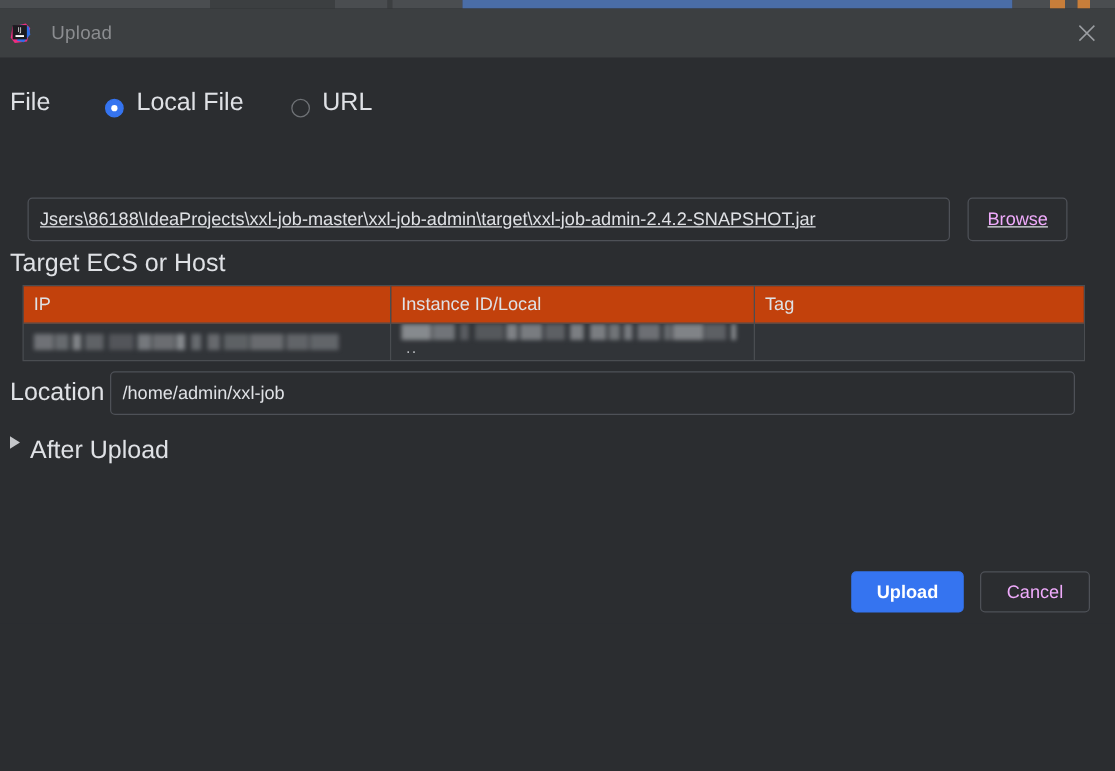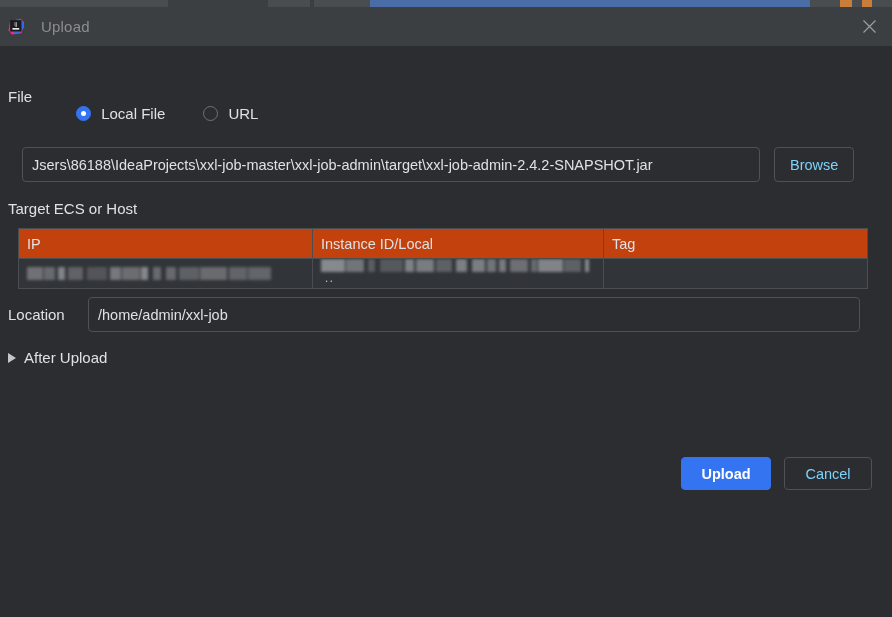--- a/index.html
+++ b/index.html
@@ -77,38 +77,37 @@
   
   .dlg-body {
     position: relative;
     flex: 1 1 auto;
     padding: 0;
   }
 
   
   .lbl {
     color: #dfe1e5;
-    font-size: 15px;
+    font-size: 20px;
     white-space: nowrap;
   }
 
   
   .row-file {
     position: absolute;
     left: 8px; top: 25px;
     display: flex;
     align-items: center;
   }
   .radio-group { display: flex; align-items: center; }
   .radio-item {
     display: flex;
-    align-items: center;
+    align-items: flex-end;
     margin-left: 38px;
     cursor: pointer;
-    margin-top: 34px;
   }
   .radio-item:first-child { margin-left: 44px; }
   .radio-dot {
     width: 15px; height: 15px;
     border-radius: 50%;
     box-sizing: border-box;
     flex: none;
     position: relative;
   }
   .radio-dot.on {
@@ -125,24 +124,25 @@
   }
   .radio-dot.off {
     background: transparent;
     border: 1px solid #6f7276;
   }
   .radio-item .lbl { margin-left: 10px; }
 
   
   .row-path {
     position: absolute;
-    left: 22px; top: 101px;
+    left: 22px; top: 112px;
     width: 848px;
     display: flex;
     align-items: flex-end;
+    text-decoration: underline;
   }
   .txtfield {
     box-sizing: border-box;
     height: 35px;
     background: #2b2d30;
     border: 1px solid #4e5157;
     border-radius: 4px;
     color: #dfe1e5;
     font-size: 14.5px;
     padding: 0 9px;
@@ -154,21 +154,21 @@
   }
   #path-field { width: 738px; flex: none; }
   .btn {
     box-sizing: border-box;
     height: 35px;
     min-width: 78px;
     padding: 0 15px;
     background: #2b2d30;
     border: 1px solid #4e5157;
     border-radius: 4px;
-    color: #7dd3fc;
+    color: #f0abfc;
     font-size: 14.5px;
     font-family: "Liberation Sans", sans-serif;
     cursor: pointer;
     display: inline-flex;
     align-items: center;
     justify-content: center;
   }
   .browse-btn { margin-left: 14px; }
 
   
@@ -251,21 +251,21 @@
     align-items: center;
   }
   .row-loc .lbl { width: 80px; flex: none; }
   #loc-field { width: 772px; flex: none; }
 
   
   .disclosure {
     position: absolute;
     left: 8px; top: 303px;
     display: flex;
-    align-items: center;
+    align-items: flex-start;
     cursor: pointer;
   }
   .tri {
     width: 0; height: 0;
     border-left: 8px solid #c4c6c9;
     border-top: 5.5px solid transparent;
     border-bottom: 5.5px solid transparent;
     margin-right: 8px;
     flex: none;
   }

